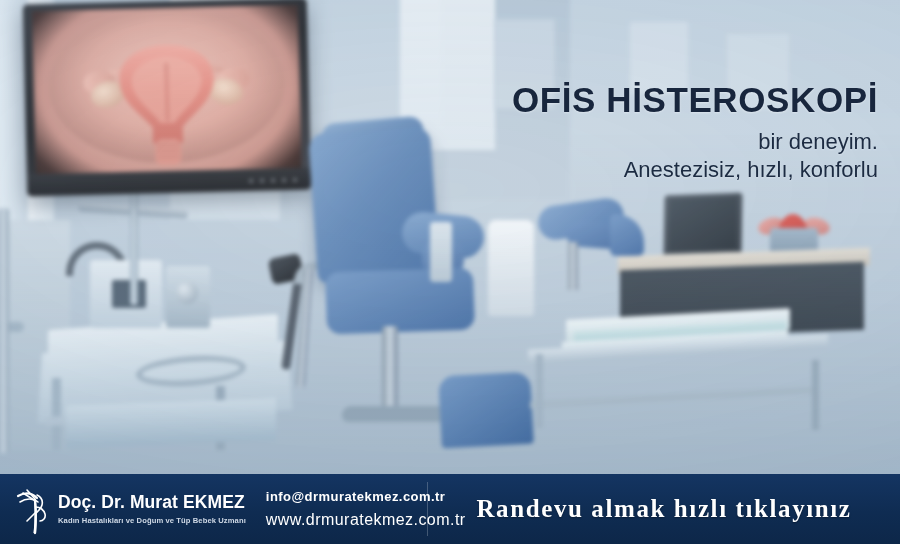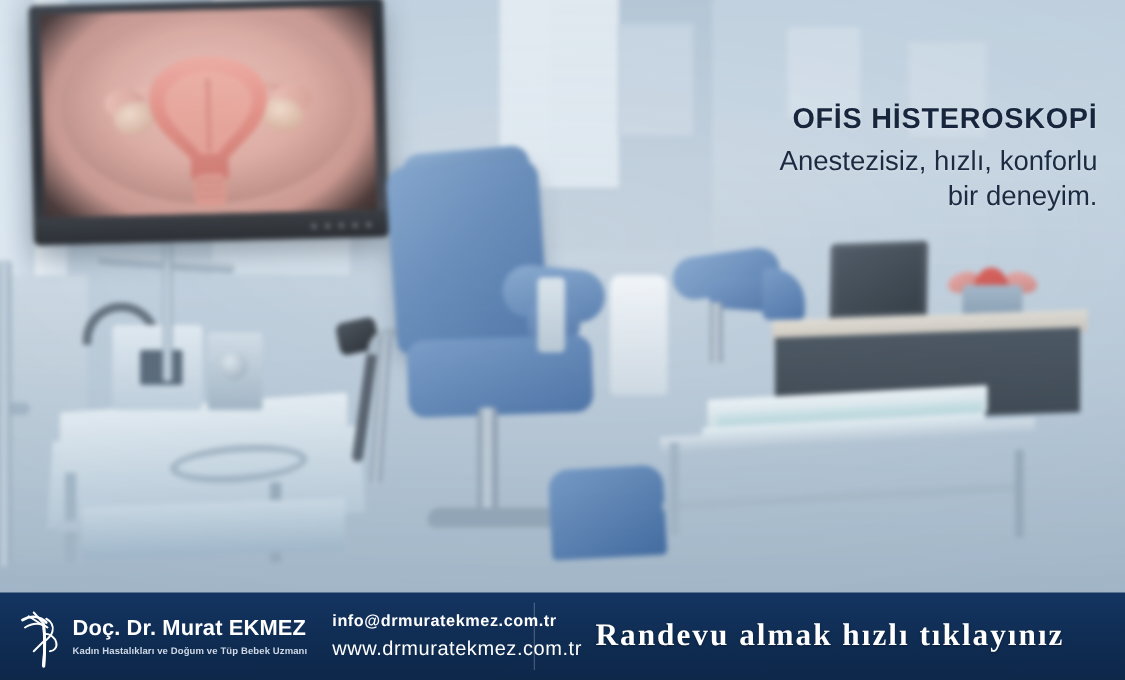--- a/index.html
+++ b/index.html
@@ -372,21 +372,21 @@
 
   
   .text-block {
     position:absolute;
     right:22px; top:82px;
     width:420px;
     text-align:right;
     z-index:6;
   }
   .headline {
-    font-size:23px;
+    font-size:35px;
     font-weight:bold;
     letter-spacing:.6px;
     color:#18263d;
     line-height:1.05;
     white-space:nowrap;
     text-shadow:0 1px 2px rgba(255,255,255,.35);
   }
   .subline {
     margin-top:9px;
     font-size:22px;
@@ -613,22 +613,22 @@
       <div class="table-leg1"></div>
       <div class="table-leg2"></div>
 
     </div>
     <div class="haze"></div>
   </div>
 
   <div class="text-block">
     <div class="headline">OFİS HİSTEROSKOPİ</div>
     <div class="subline">
+      <div>bir deneyim.</div>
       <div>Anestezisiz, hızlı, konforlu</div>
-      <div>bir deneyim.</div>
     </div>
   </div>
 
   <div class="bottom-bar">
 
     <div class="bar-left">
 
       <div class="brand-mark">
         <svg width="40" height="52" viewBox="0 0 40 52">
           <g fill="none" stroke="#ffffff" stroke-width="1.6" stroke-linecap="round">

